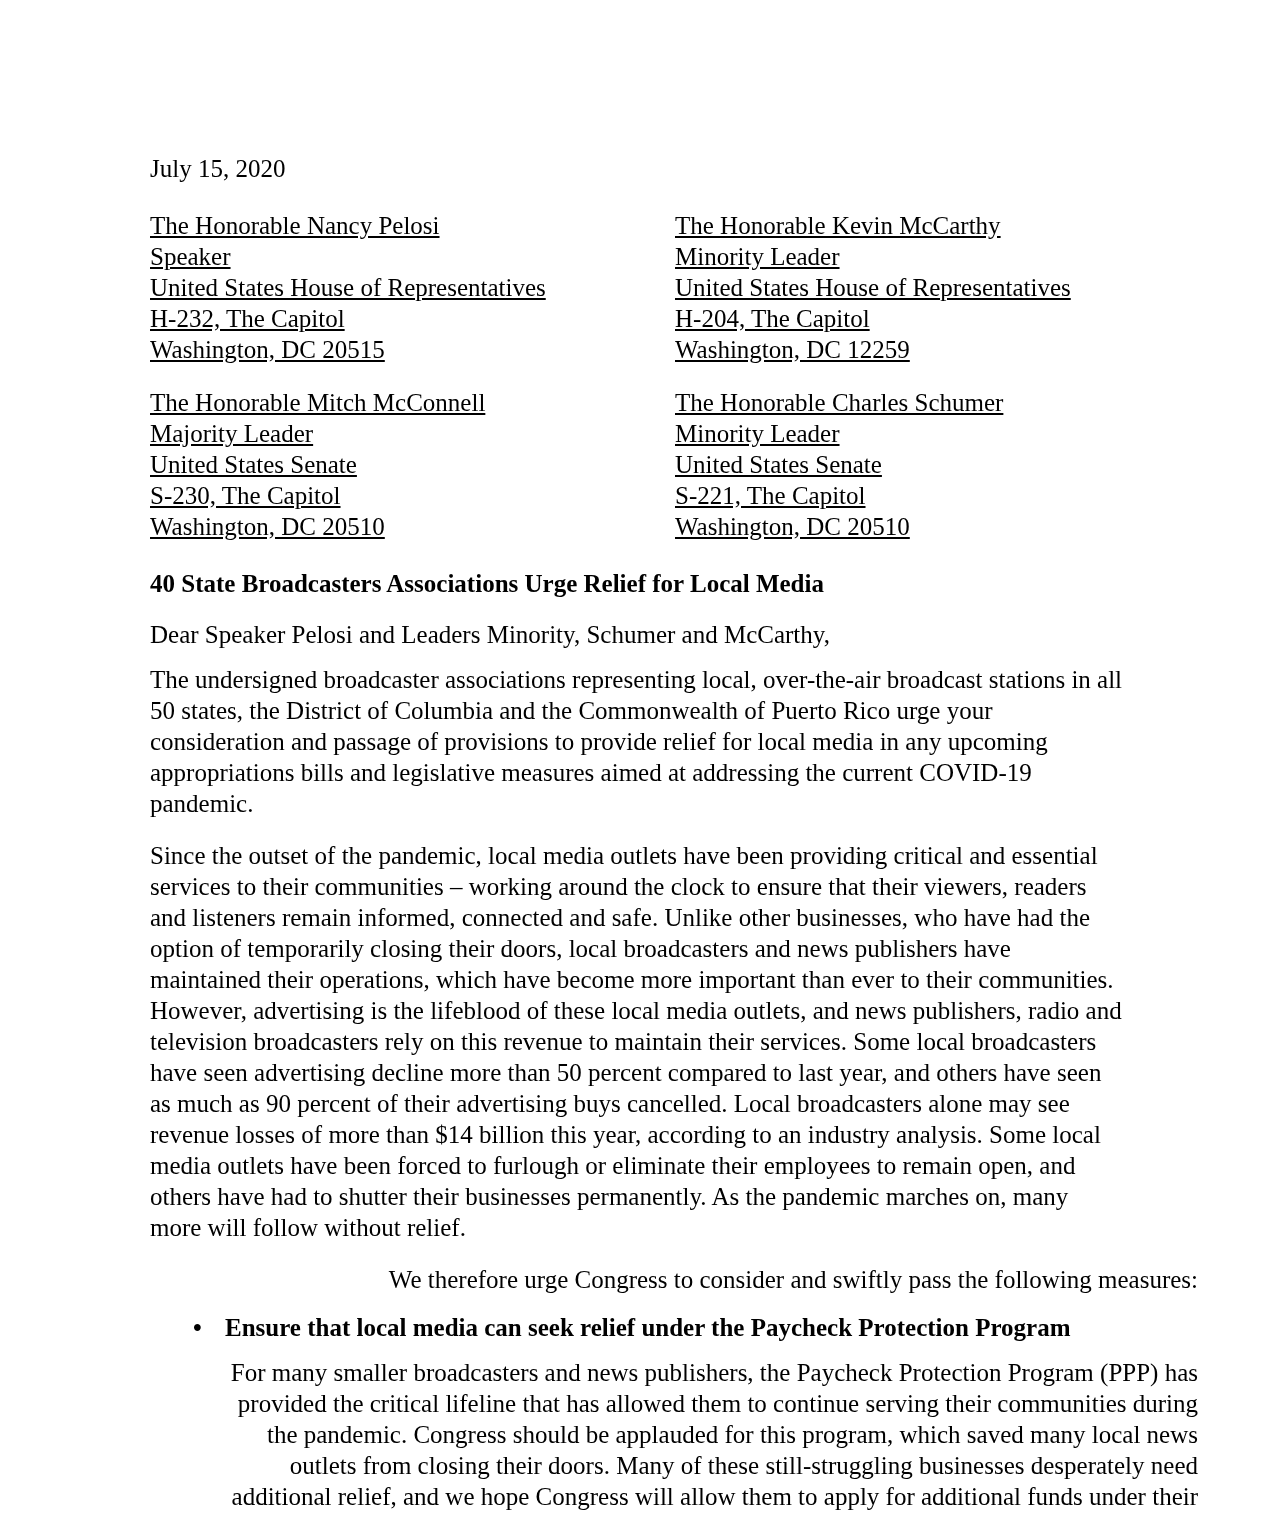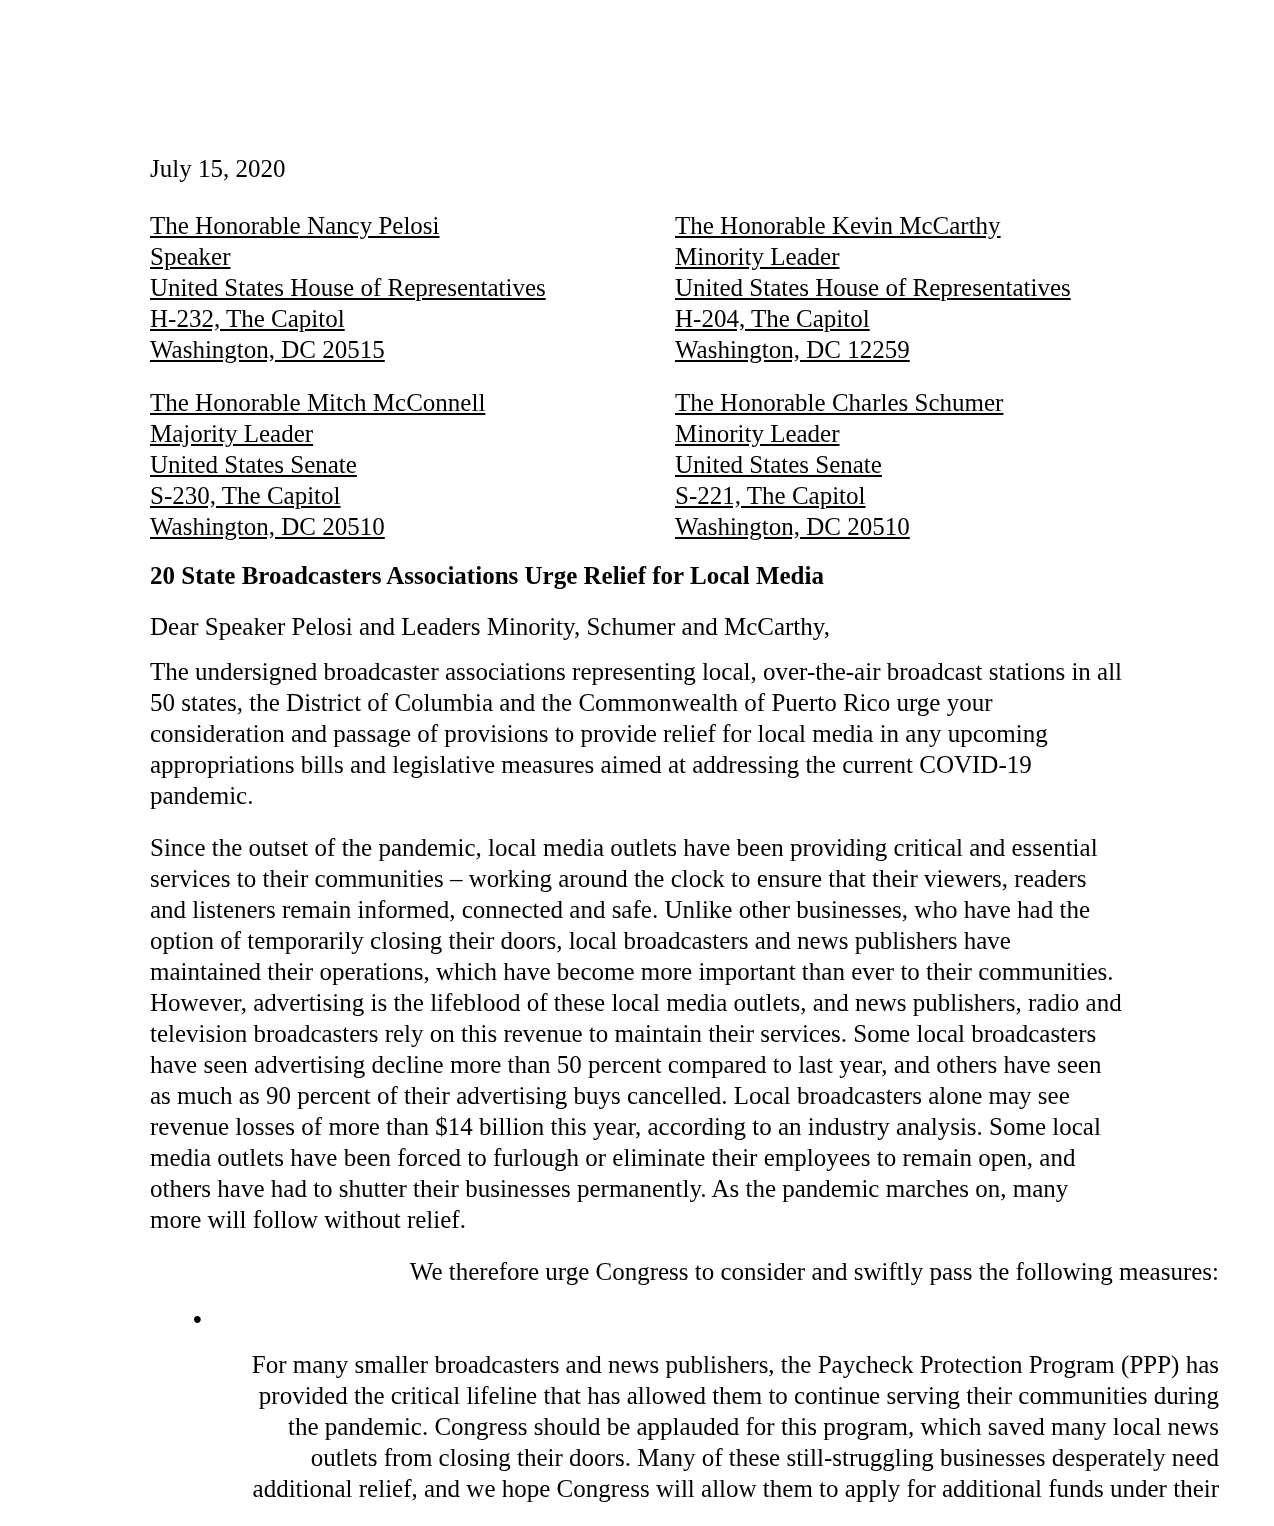--- a/index.html
+++ b/index.html
@@ -6,29 +6,29 @@
   .page {
     position: relative;
     width: 1274px;
     height: 1526px;
     box-sizing: border-box;
     background: #ffffff;
     color: #000000;
     font-family: "Liberation Serif", "DejaVu Serif", serif;
     font-size: 25px;
     line-height: 31px;
-    padding: 153px 55px 0 150px;
+    padding: 153px 76px 0 150px;
     overflow: hidden;
     border-radius: 11px;
   }
   .pre { white-space: pre-line; }
   .date-line { margin: 0 0 26px 0; }
   .addr-grid { display: grid; grid-template-columns: 525px 1fr; text-decoration: underline; }
   .addr-grid.row-1 { margin-bottom: 22px; }
-  .addr-grid.row-2 { margin-bottom: 18px; }
+  .addr-grid.row-2 { margin-bottom: 26px; }
   .subject-line { font-weight: bold; margin: 0 0 20px 0; }
   .salutation-line { margin: 0 0 14px 0; }
   .para { margin: 0 0 21px 0; white-space: pre-line; }
   .para.measures-intro { margin-bottom: 17px; text-align: right; }
   .bullet-row {
     display: flex;
     align-items: baseline;
     font-weight: bold;
     padding-left: 43px;
     margin: 0 0 14px 0;
@@ -62,21 +62,21 @@
 United States Senate
 S-230, The Capitol
 Washington, DC 20510</div>
     <div class="pre">The Honorable Charles Schumer
 Minority Leader
 United States Senate
 S-221, The Capitol
 Washington, DC 20510</div>
   </div>
 
-  <div class="subject-line">20 State Broadcasters Associations Urge Relief for Local Media</div>
+  <div class="subject-line">40 State Broadcasters Associations Urge Relief for Local Media</div>
 
   <div class="salutation-line">Dear Speaker Pelosi and Leaders Minority, Schumer and McCarthy,</div>
 
   <div class="para">The undersigned broadcaster associations representing local, over-the-air broadcast stations in all
 50 states, the District of Columbia and the Commonwealth of Puerto Rico urge your
 consideration and passage of provisions to provide relief for local media in any upcoming
 appropriations bills and legislative measures aimed at addressing the current COVID-19
 pandemic.</div>
 
   <div class="para">Since the outset of the pandemic, local media outlets have been providing critical and essential
@@ -90,20 +90,21 @@
 as much as 90 percent of their advertising buys cancelled. Local broadcasters alone may see
 revenue losses of more than $14 billion this year, according to an industry analysis. Some local
 media outlets have been forced to furlough or eliminate their employees to remain open, and
 others have had to shutter their businesses permanently. As the pandemic marches on, many
 more will follow without relief.</div>
 
   <div class="para measures-intro">We therefore urge Congress to consider and swiftly pass the following measures:</div>
 
   <div class="bullet-row">
     <span class="bullet-glyph">•</span>
+    <span>Ensure that local media can seek relief under the Paycheck Protection Program</span>
   </div>
 
   <div class="para last">For many smaller broadcasters and news publishers, the Paycheck Protection Program (PPP) has
 provided the critical lifeline that has allowed them to continue serving their communities during
 the pandemic. Congress should be applauded for this program, which saved many local news
 outlets from closing their doors. Many of these still-struggling businesses desperately need
 additional relief, and we hope Congress will allow them to apply for additional funds under their</div>
 
 </div>
 

